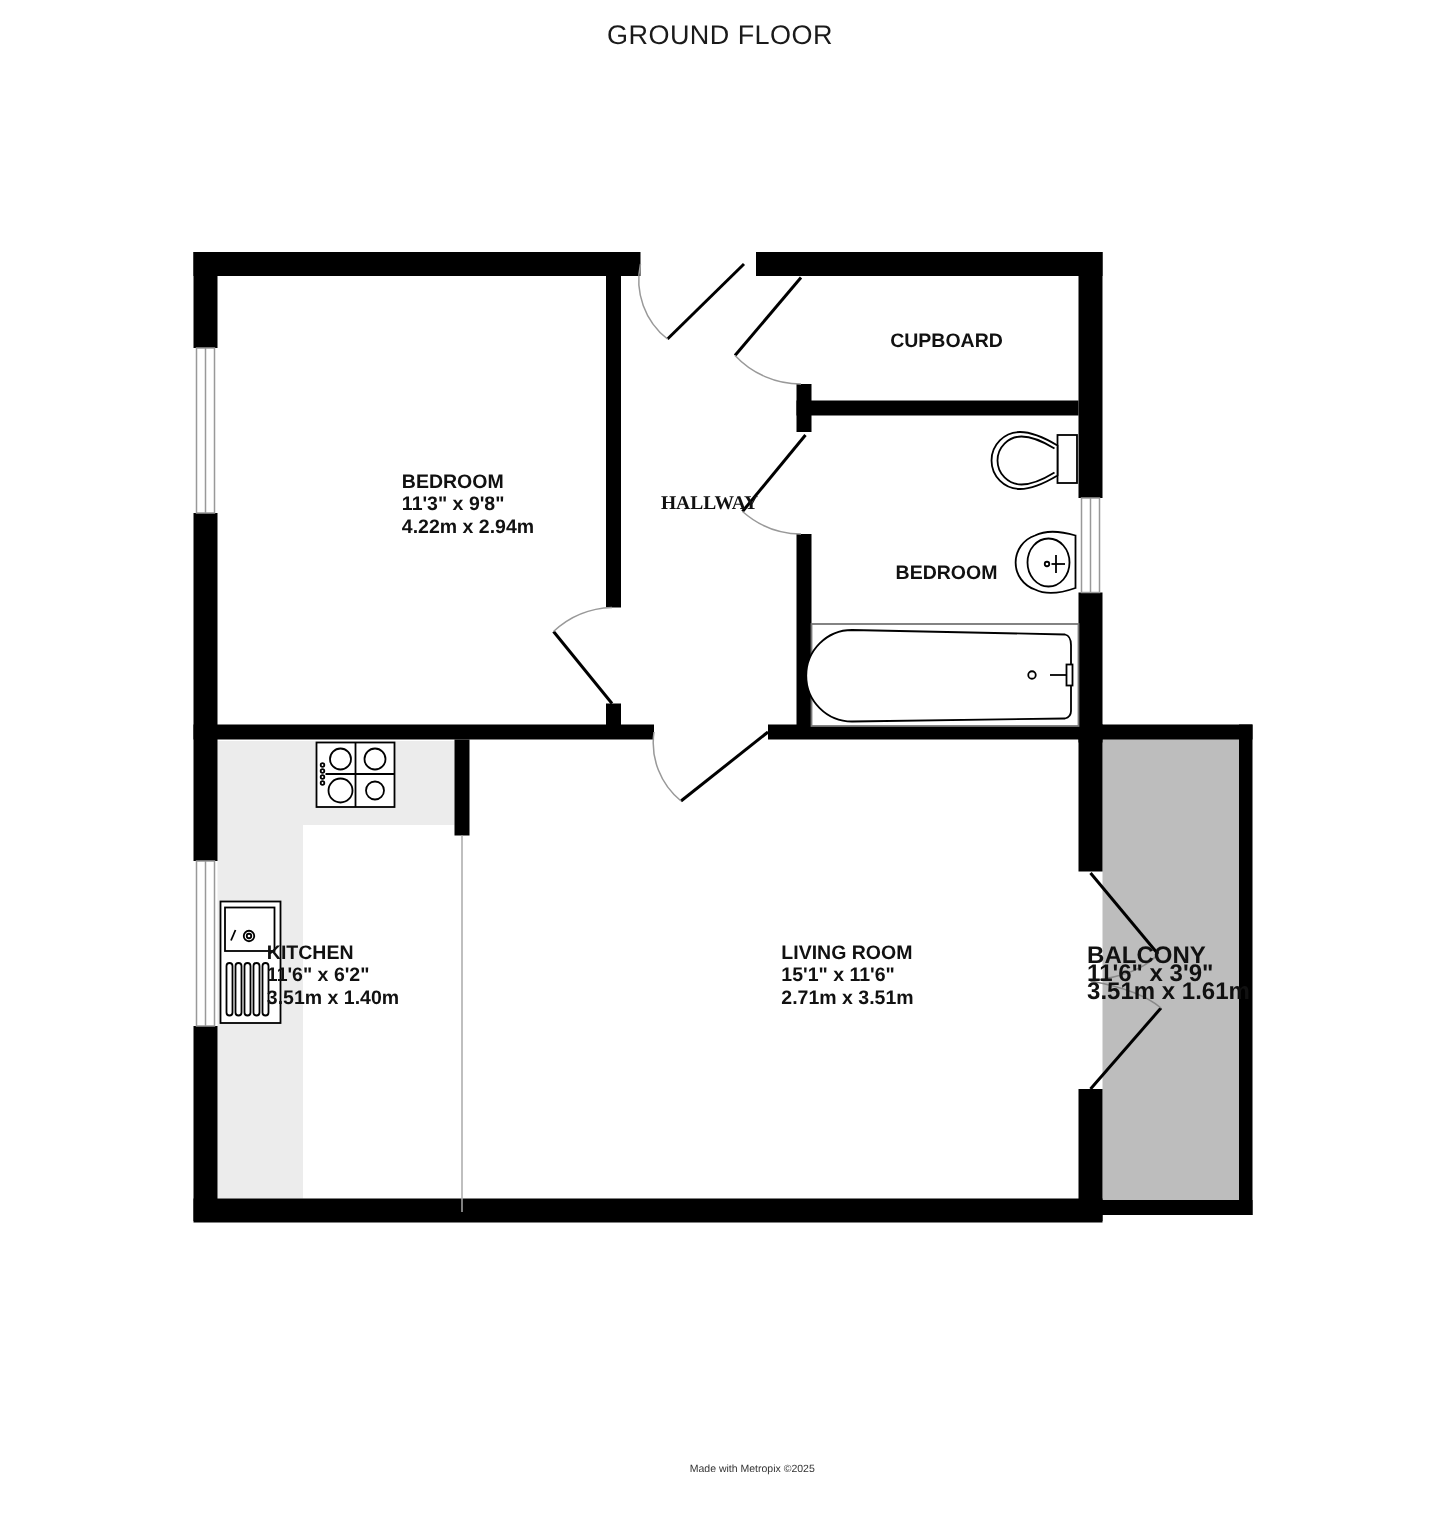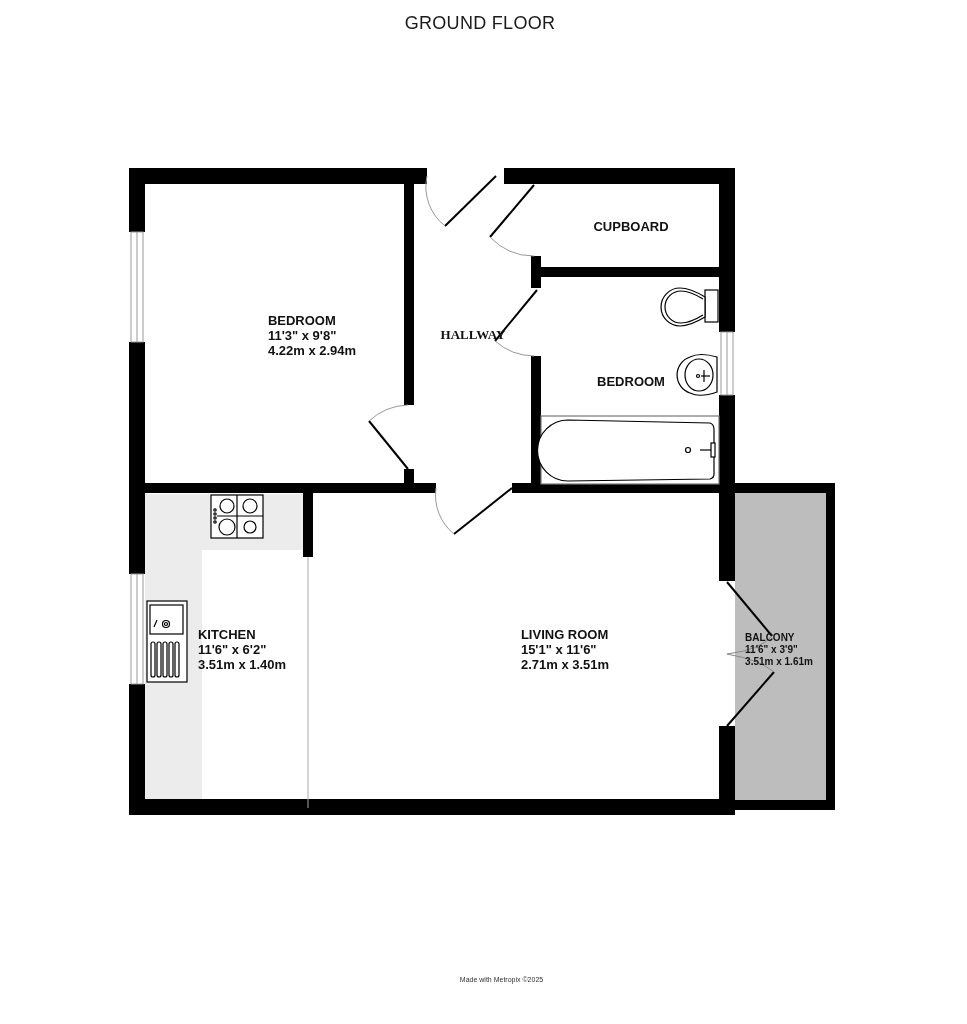--- a/index.html
+++ b/index.html
@@ -1,21 +1,21 @@
 <!DOCTYPE html>
 <html><head>
 <meta charset="utf-8">
 <style>
   html, body { margin: 0; padding: 0; background: #ffffff; }
   body { width: 967px; height: 1024px; position: relative; overflow: hidden; font-family: "Liberation Sans", sans-serif; }
   .title { position: absolute; top: 13px; left: 0; width: 960px; text-align: center; font-size: 18px; color: #1a1a1a; letter-spacing: 0.3px; }
   .footer { position: absolute; top: 976px; left: 0; width: 1003px; text-align: center; font-size: 7px; color: #333; }
   svg { position: absolute; left: 0; top: 0; }
   .room-label { position: absolute; text-align: left; font-weight: bold; color: #111; line-height: 15px; font-size: 13px; white-space: nowrap; transform: translateX(-50%); }
-  .room-label.small { font-size: 10px; line-height: 12px; }
+  .room-label.small { font-size: 16px; line-height: 12px; }
   .room-label div { display: block; }
 </style>
 </head>
 <body>
 
 <div class="title">GROUND FLOOR</div>
 
 <svg width="967" height="1024" viewBox="0 0 967 1024">
 
   <rect x="145" y="494" width="158" height="56" fill="#ececec"></rect>
@@ -150,21 +150,21 @@
 </div>
 <div class="room-label" style="left:473px; top:327px;font-family:Liberation Serif, serif;">
   <div>HALLWAY</div>
 </div>
 <div class="room-label" style="left:631px; top:219px;">
   <div>CUPBOARD</div>
 </div>
 <div class="room-label" style="left:631px; top:374px;">
   <div>BEDROOM</div>
 </div>
-<div class="room-label" style="left:222px; top:627px;padding-left:40px;">
+<div class="room-label" style="left:222px; top:627px;">
   <div>KITCHEN</div>
   <div>11'6"  x 6'2"</div>
   <div>3.51m  x 1.40m</div>
 </div>
 <div class="room-label" style="left:517px; top:627px;margin-left:48px;">
   <div>LIVING ROOM</div>
   <div>15'1"  x 11'6"</div>
   <div>2.71m  x 3.51m</div>
 </div>
 <div class="room-label small" style="left:779px; top:632px;">

